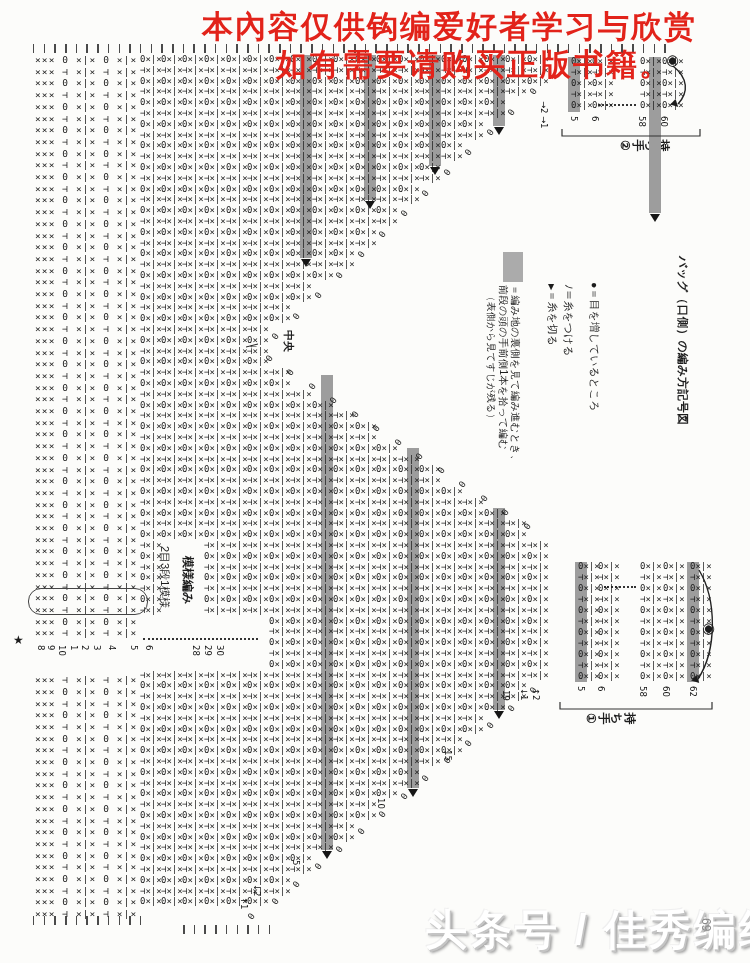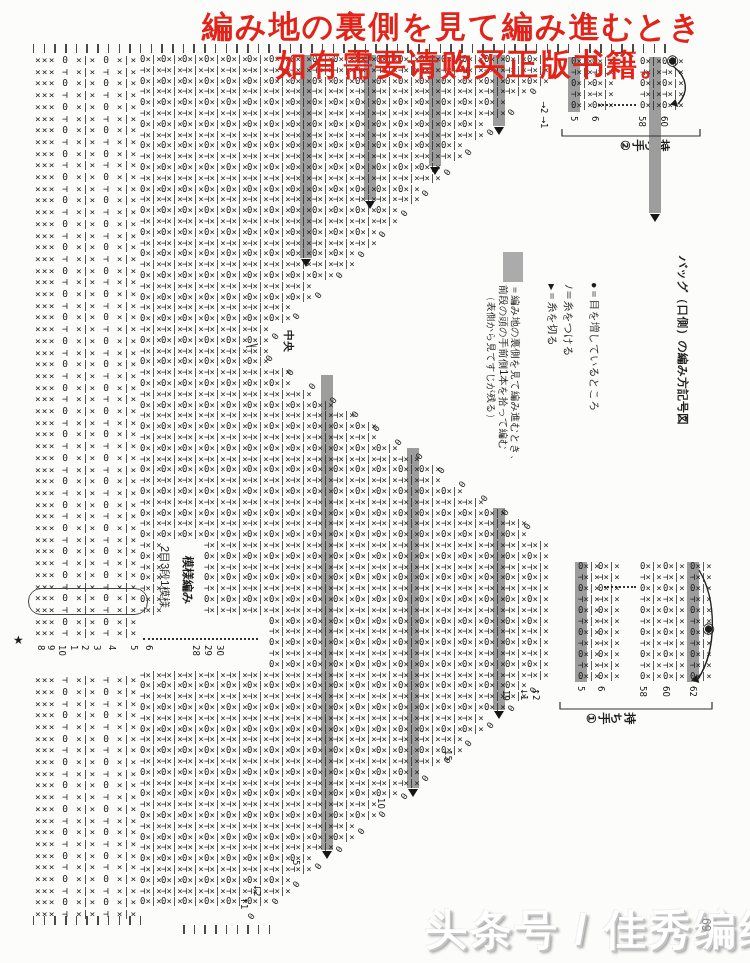--- a/index.html
+++ b/index.html
@@ -34,21 +34,21 @@
   .legend-title{font-size:11.5px;font-weight:bold;letter-spacing:.5px;z-index:5}
   .note-box{position:absolute;left:503px;top:252px;width:20px;height:30px;background:#ababab;z-index:5}
   .repeat-box{position:absolute;left:28px;top:588px;width:118px;height:25px;
               border:1.4px solid #444;border-radius:13px;z-index:3}
   .marker{position:absolute;z-index:4;line-height:1}
   svg.overlay{position:absolute;left:0;top:0;z-index:3;pointer-events:none}
 </style>
 </head>
 <body>
 
-<div class="redwm" style="left:202px;top:6px">編み地の裏側を見て編み進むとき</div>
+<div class="redwm" style="left:202px;top:6px">本內容仅供钩编爱好者学习与欣赏</div>
 <div class="redwm" style="left:276px;top:44px">如有需要请购买正版书籍。</div>
 
 <div class="dash" style="left:33px;top:44px;width:635px"></div>
 <div class="dash" style="left:33px;top:916px;width:118px"></div>
 <div class="dash" style="left:183px;top:925px;width:92px"></div>
 
 <div id="chart-layer">
     <div class="strip" style="left: 300px; top: 55px; height: 203px; background: rgb(157, 157, 157);"></div>
     <span class="tri" style="left: 301px; top: 259px;"></span>
     <div class="strip" style="left: 364px; top: 55px; height: 145px; background: rgb(157, 157, 157);"></div>

